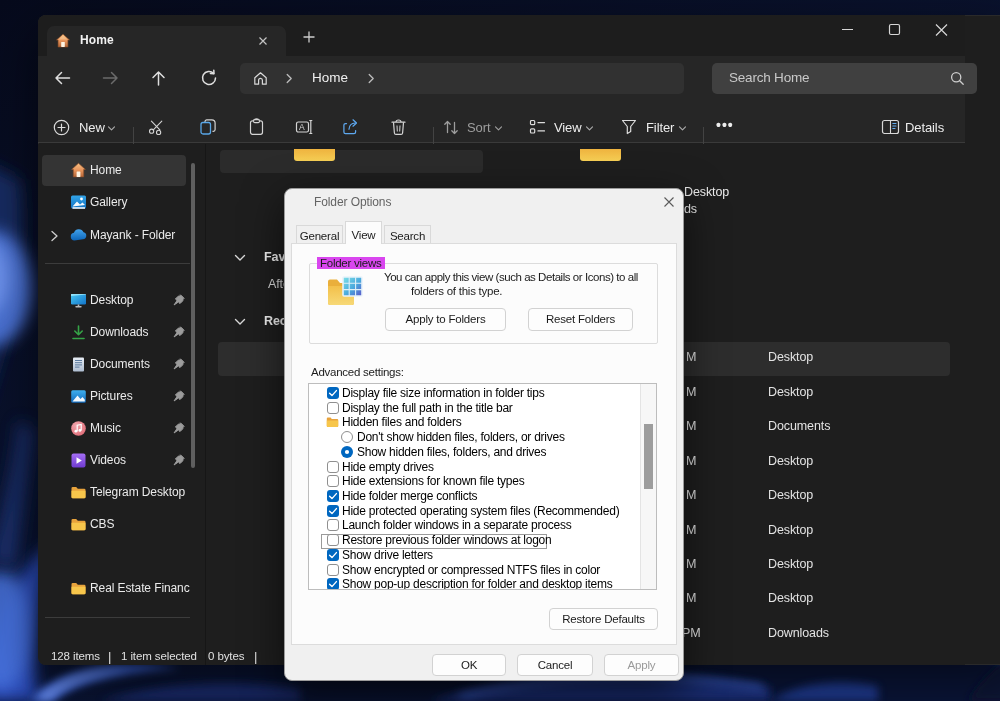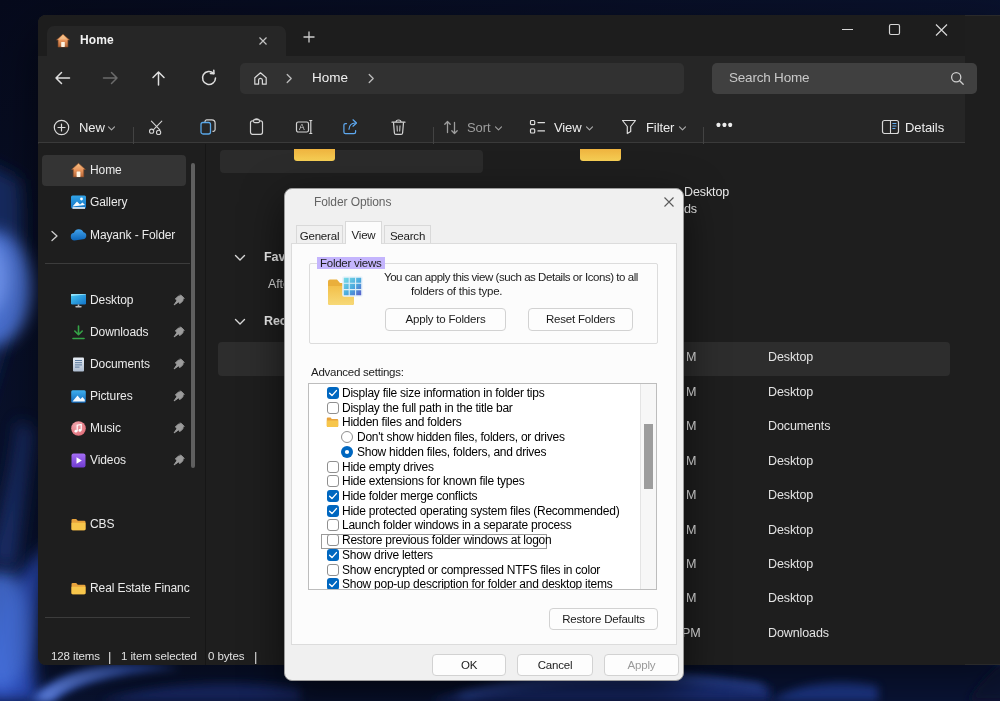--- a/index.html
+++ b/index.html
@@ -38,21 +38,21 @@
 .stx{font-size:11.5px;color:#e0e0e0;letter-spacing:-.1px;}
 
 #dlg{left:284px;top:188px;width:400px;height:493px;background:#f0f0f0;border-radius:8px;border:1px solid #9b9b9b;box-shadow:0 12px 40px rgba(0,0,0,.6);}
 #dlg .dtitle{left:9px;top:6px;font-size:12px;color:#646464;letter-spacing:-.1px;margin-left:20px;}
 #dlg .dx{left:374px;top:3px;width:20px;height:20px;}
 .dtab{top:36px;height:18px;background:#f0f0f0;border:1px solid #d9d9d9;border-bottom:none;font-size:11.5px;color:#1b1b1b;text-align:center;padding-top:4px;letter-spacing:-.2px;}
 #dtabview{top:32px;height:23px;background:#fcfcfc;z-index:3;font-size:11.5px;padding-top:7px;}
 #dpage{left:6px;top:54px;width:386px;height:402px;background:#fcfcfc;border:1px solid #dcdcdc;}
 .dlgtxt{font-size:11.5px;color:#1b1b1b;letter-spacing:-.25px;white-space:nowrap;}
 .gbox{left:17px;top:19px;width:349px;height:81px;border:1px solid #dcdcdc;border-radius:2px;}
-.glabel{left:25px;top:13px;background:#c4b5fd;padding:0 3px;}
+.glabel{left:25px;top:13px;background:#d946ef;padding:0 3px;}
 .wbtn{background:#fdfdfd;border:1px solid #d2d2d2;border-radius:4px;font-size:11.5px;color:#1b1b1b;text-align:center;letter-spacing:-.2px;}
 #lst{left:16px;top:139px;width:349px;height:207px;background:#fff;border:1px solid #bdbdbd;overflow:hidden;}
 .li{position:absolute;left:0;width:347px;height:14.7px;}
 .li .t{position:absolute;top:0px;font-size:12px;color:#000;letter-spacing:-.25px;white-space:nowrap;}
 .cb{position:absolute;left:18px;top:1px;width:12px;height:12px;border-radius:3px;}
 .cb.on{background:#0067c0;}
 .cb.off{background:#fff;border:1px solid #8f8f8f;}
 .rd{position:absolute;top:1px;width:12px;height:12px;border-radius:50%;}
 .rd.off{background:#fff;border:1px solid #8f8f8f;}
 .rd.on{background:#0067c0;}
@@ -382,20 +382,27 @@
               </linearGradient>
             </defs>
             <rect x="1.5" y="1.5" width="14" height="14" rx="2" fill="url(#vid)"></rect>
             <path d="M6.5 5.2 11.8 8.5 6.5 11.8Z" fill="#fff"></path>
           </svg>
         <div class="lbl">Videos</div>
         <svg class="pin" viewBox="0 0 14 14">
             <path d="M8.2 1.6 12.4 5.8 M9.3 2.7 6.2 3.2 3.4 6 5 7.6 2 12 6.4 9 8 10.6 10.8 7.8 11.3 4.7Z" fill="#9c9c9c" stroke="#9c9c9c" stroke-width="1" stroke-linejoin="round"></path>
           </svg>
       </div>
+      <div class="abs srow" style="top:334px;">
+        <svg class="ic" viewBox="0 0 17 17">
+            <path d="M1.5 4.2 a1.3 1.3 0 0 1 1.3-1.3 h3.4 l1.6 1.8 h6.4 a1.3 1.3 0 0 1 1.3 1.3 V13 a1.3 1.3 0 0 1 -1.3 1.3 H2.8 A1.3 1.3 0 0 1 1.5 13Z" fill="#e8a33c"></path>
+            <path d="M1.5 6.8 H15.5 V13 a1.3 1.3 0 0 1 -1.3 1.3 H2.8 A1.3 1.3 0 0 1 1.5 13Z" fill="#f7c64b"></path>
+          </svg>
+        <div class="lbl">Telegram Desktop</div>
+      </div>
       <div class="abs srow" style="top:366px;">
         <svg class="ic" viewBox="0 0 17 17">
             <path d="M1.5 4.2 a1.3 1.3 0 0 1 1.3-1.3 h3.4 l1.6 1.8 h6.4 a1.3 1.3 0 0 1 1.3 1.3 V13 a1.3 1.3 0 0 1 -1.3 1.3 H2.8 A1.3 1.3 0 0 1 1.5 13Z" fill="#e8a33c"></path>
             <path d="M1.5 6.8 H15.5 V13 a1.3 1.3 0 0 1 -1.3 1.3 H2.8 A1.3 1.3 0 0 1 1.5 13Z" fill="#f7c64b"></path>
           </svg>
         <div class="lbl">CBS</div>
       </div>
       <div class="abs srow" style="top:430px;">
         <svg class="ic" viewBox="0 0 17 17">
             <path d="M1.5 4.2 a1.3 1.3 0 0 1 1.3-1.3 h3.4 l1.6 1.8 h6.4 a1.3 1.3 0 0 1 1.3 1.3 V13 a1.3 1.3 0 0 1 -1.3 1.3 H2.8 A1.3 1.3 0 0 1 1.5 13Z" fill="#e8a33c"></path>

